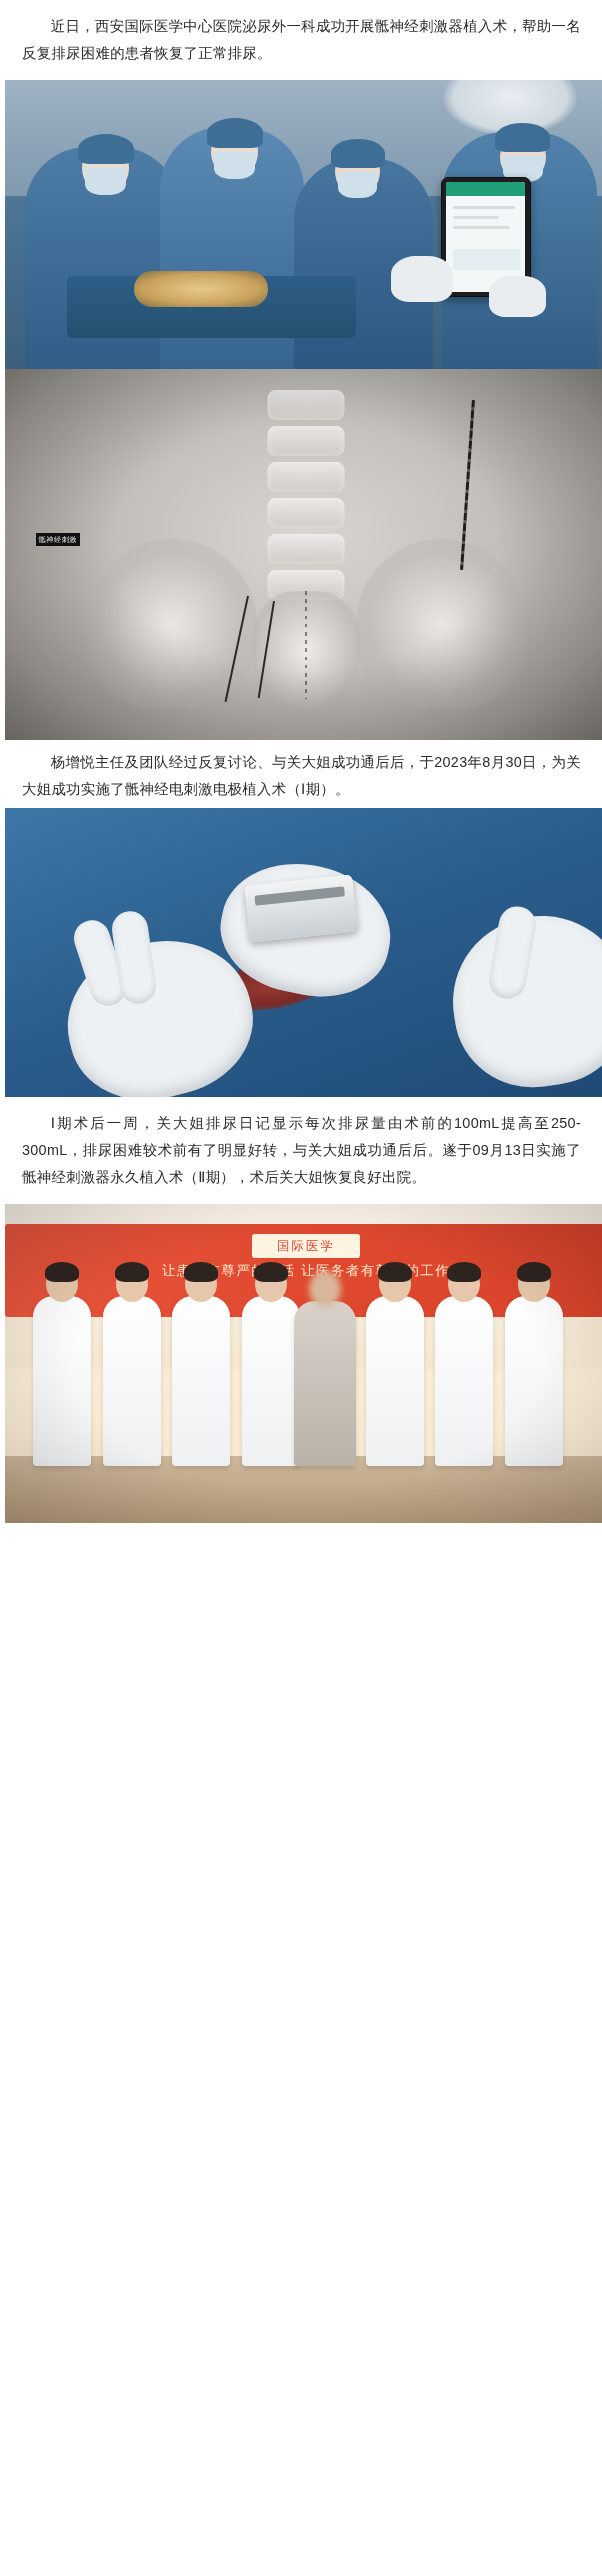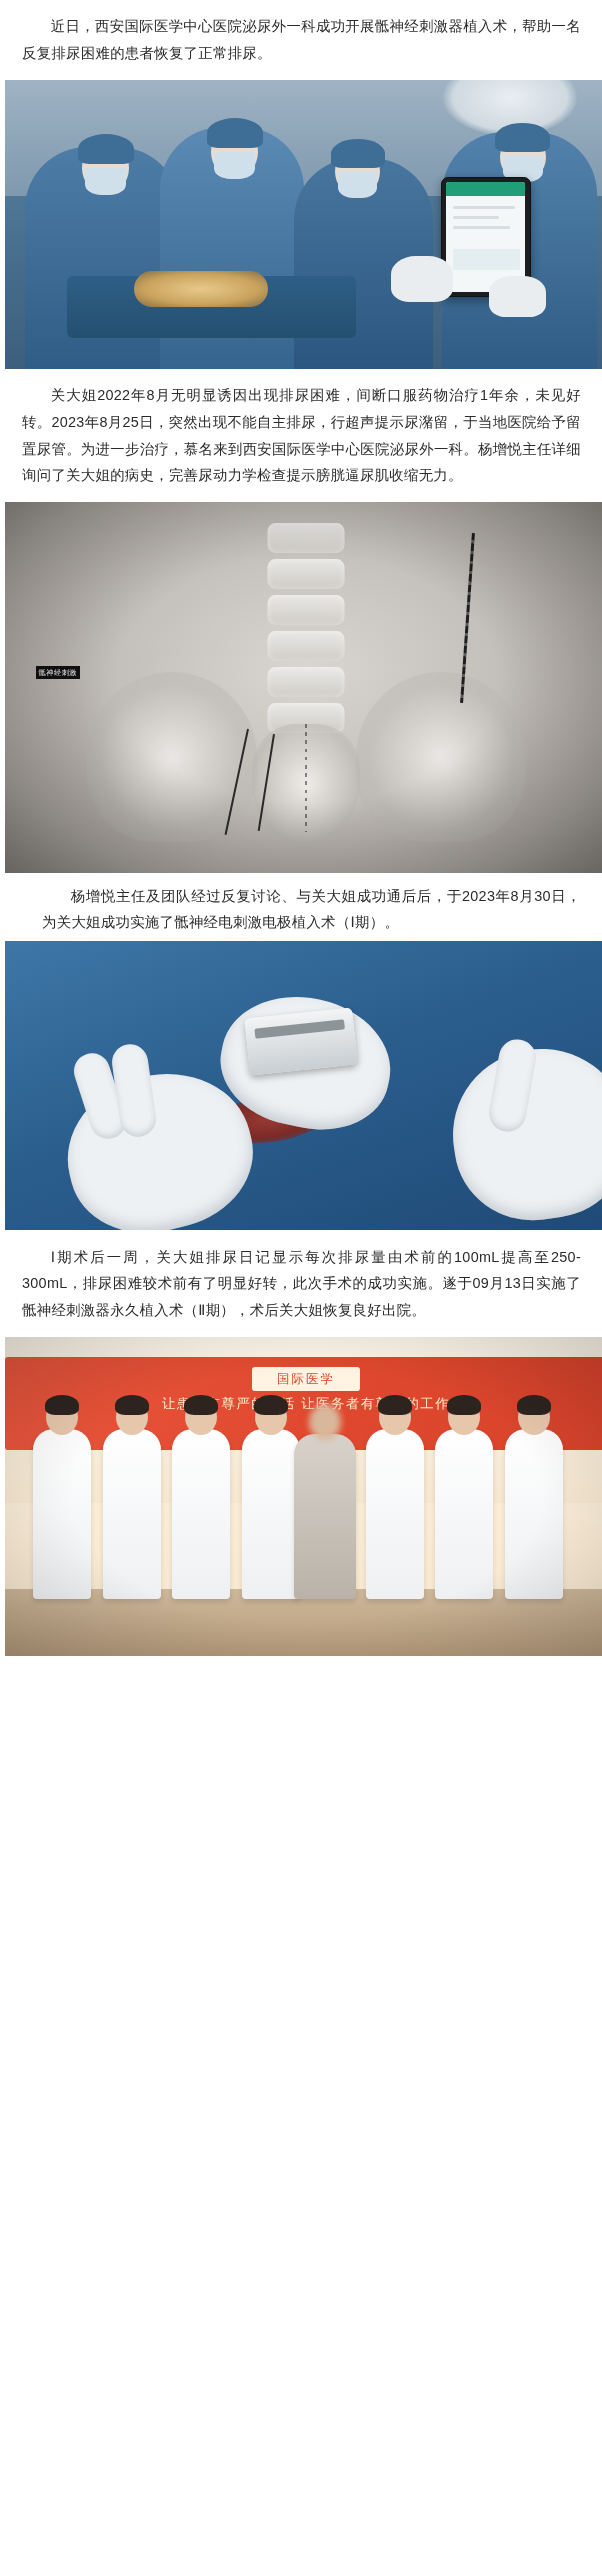--- a/index.html
+++ b/index.html
@@ -26,21 +26,20 @@
     text-align: justify;
     text-indent: 2em;
     margin: 0;
     padding: 13.4px 17.5px 13.4px 17.5px;
     letter-spacing: 0.3px;
     box-sizing: border-box;
   }
   .para.tight {
     padding-top: 9.3px;
     padding-bottom: 5.2px;
-    margin-left: 20px;
   }
   .para.tight2 {
     padding-top: 5.2px;
     padding-bottom: 13.4px;
   }
   .figure {
     width: 603px;
     display: block;
     position: relative;
     overflow: hidden;
@@ -299,21 +298,20 @@
         <div class="or-tablet-line" style="top:24px; width:62px;"></div>
         <div class="or-tablet-line" style="top:34px; width:46px;"></div>
         <div class="or-tablet-line" style="top:44px; width:57px;"></div>
         <div class="or-tablet-line" style="top:67px; width:67px; height:20.6px; background:#e4eef0;"></div>
       </div>
     </div>
     <div class="or-glove" style="right:155px; bottom:67px; width:62px; height:46px;"></div>
     <div class="or-glove" style="right:62px; bottom:52px; width:57px; height:41px;"></div>
   </div>
 
-  <p class="para">关大姐2022年8月无明显诱因出现排尿困难，间断口服药物治疗1年余，未见好转。2023年8月25日，突然出现不能自主排尿，行超声提示尿潴留，于当地医院给予留置尿管。为进一步治疗，慕名来到西安国际医学中心医院泌尿外一科。杨增悦主任详细询问了关大姐的病史，完善尿动力学检查提示膀胱逼尿肌收缩无力。</p>
 
   <div class="figure fig-xray">
     <div class="xr-spine">
       <div class="xr-vert" style="top:0px;"></div>
       <div class="xr-vert" style="top:36px;"></div>
       <div class="xr-vert" style="top:72px;"></div>
       <div class="xr-vert" style="top:108px;"></div>
       <div class="xr-vert" style="top:144px;"></div>
       <div class="xr-vert" style="top:180px;"></div>
     </div>
@@ -337,21 +335,21 @@
     <div class="hn-finger" style="left:77px; top:111px; width:36px; height:88px; transform:rotate(-18deg);"></div>
     <div class="hn-finger" style="left:111px; top:103px; width:36px; height:93px; transform:rotate(-8deg);"></div>
     <div class="hn-hand hn-h2"></div>
     <div class="hn-hand hn-h3"></div>
     <div class="hn-finger" style="right:77px; top:98px; width:37px; height:93px; transform:rotate(10deg);"></div>
     <div class="hn-device">
       <div class="hn-device-slot"></div>
     </div>
   </div>
 
-  <p class="para">Ⅰ期术后一周，关大姐排尿日记显示每次排尿量由术前的100mL提高至250-300mL，排尿困难较术前有了明显好转，此次手术的成功实施。遂于09月13日实施了骶神经刺激器永久植入术（Ⅱ期），术后关大姐恢复良好出院。</p>
+  <p class="para">Ⅰ期术后一周，关大姐排尿日记显示每次排尿量由术前的100mL提高至250-300mL，排尿困难较术前有了明显好转，与关大姐成功通后后。遂于09月13日实施了骶神经刺激器永久植入术（Ⅱ期），术后关大姐恢复良好出院。</p>
 
   <div class="figure fig-group">
     <div class="gp-wall"></div>
     <div class="gp-banner"></div>
     <div class="gp-logo">国际医学</div>
     <div class="gp-banner-text">让患者有尊严的生活  让医务者有尊严的工作</div>
     <div class="gp-floor"></div>
 
     <div class="gp-person" style="left:28px;">
       <div class="gp-head"></div>

